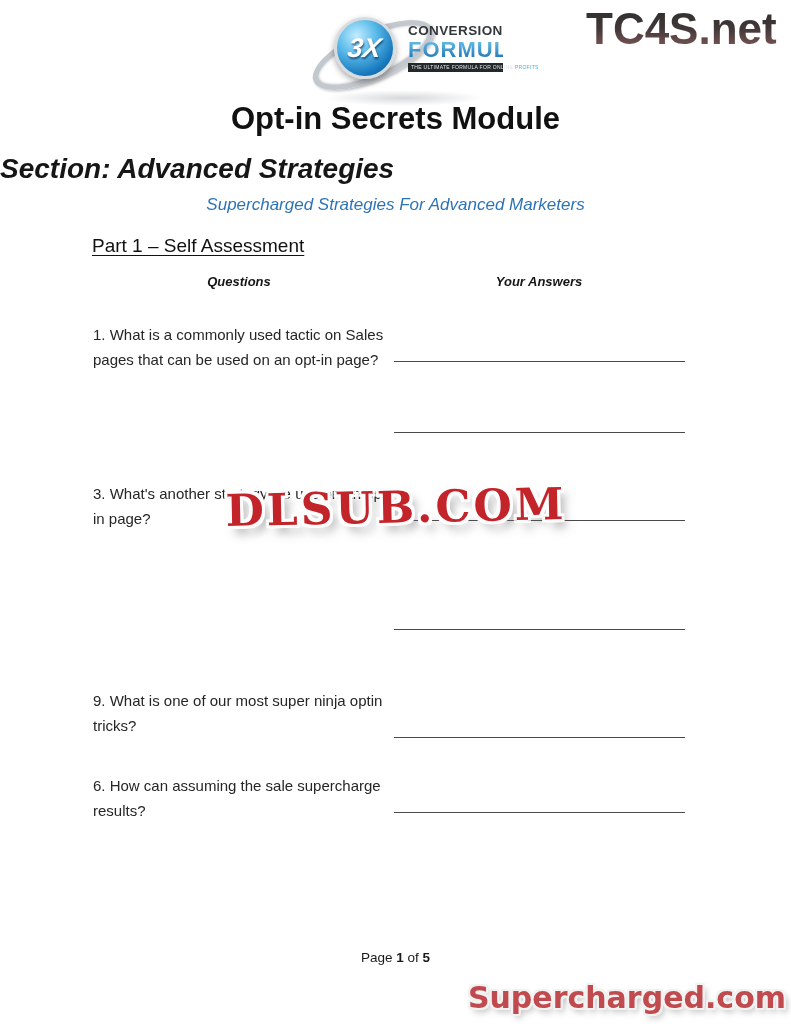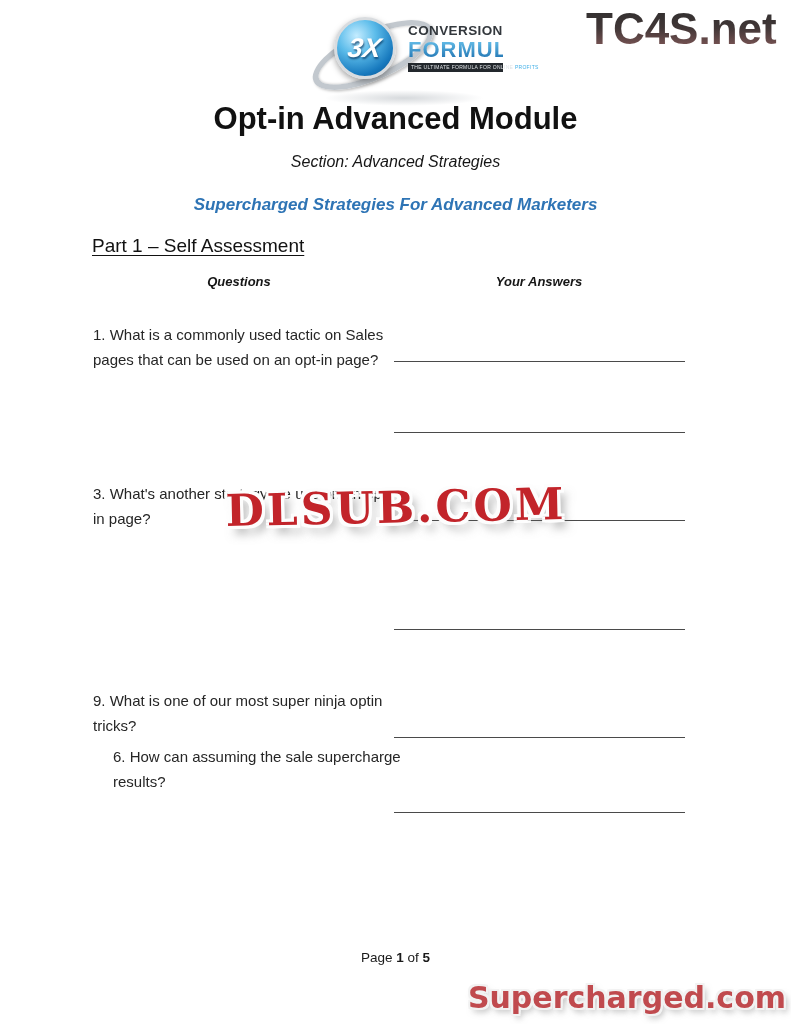--- a/index.html
+++ b/index.html
@@ -54,43 +54,43 @@
     position:absolute; left:324px; top:90px; width:160px; height:16px;
     background:radial-gradient(ellipse at center, rgba(120,130,140,.30), rgba(255,255,255,0) 70%);
   }
 
   
   .doc-title {
     position:absolute; left:0; top:101px; width:100%; text-align:center;
     font-weight:bold; font-size:31px; color:#111;
   }
   .doc-section {
-    position:absolute; left:0; top:153px; width:100%; text-align:center;
-    font-weight:normal; font-style:italic; font-size:16px; color:#161616;
+    position:absolute; left:0; top:153px; width:100%; text-align:left;
+    font-weight:bold; font-style:italic; font-size:28px; color:#161616;
   }
   .doc-subtitle {
     position:absolute; left:0; top:195px; width:100%; text-align:center;
-    font-weight:bold; font-style:italic; font-size:17px;
+    font-weight:normal; font-style:italic; font-size:17px;
   }
   .part-heading {
     position:absolute; left:92px; top:235px;
     font-size:19px; color:#111; text-decoration:underline;
     text-underline-offset:3px;
   }
   .col-header { position:absolute; top:274px; font-weight:bold; font-style:italic; font-size:13px; color:#161616; text-align:center; }
   .col-header.q { left:93px;  width:292px; }
   .col-header.a { left:393px; width:292px; }
 
   
   .question {
     position:absolute; left:93px; width:306px;
     font-size:15px; line-height:25px; color:#262626;
   }
   .q1 { top:322px; } .q2 { top:411px; } .q3 { top:481px; }
-  .q4 { top:608px; } .q5 { top:688px; } .q6 { top:744px;margin-left:20px; }
+  .q4 { top:608px; } .q5 { top:688px; } .q6 { top:773px; }
   .answer-line {
     position:absolute; left:394px; width:291px; height:0;
     border-bottom:1.5px solid #4a4a4a;
   }
   .a1 { top:361px; } .a2 { top:432px; } .a3 { top:520px; }
   .a4 { top:629px; } .a5 { top:737px; } .a6 { top:812px; }
 
   
   .wm-center {
     position:absolute; left:50%; top:507px;
@@ -138,21 +138,21 @@
       <span class="logo-badge-text">3X</span>
     </div>
     <div class="logo-text">
       <div class="logo-name1">CONVERSION</div>
       <div class="logo-name2">FORMULA</div>
       <div class="logo-tagline"><span>THE ULTIMATE FORMULA FOR ONLINE </span><span class="hl">PROFITS</span></div>
     </div>
   </div>
   <div class="logo-reflection"></div>
 
-  <div class="doc-title">Opt-in Advanced Module</div>
+  <div class="doc-title">Opt-in Secrets Module</div>
   <div class="doc-section">Section: Advanced Strategies</div>
   <div class="doc-subtitle" style="color:#2E74B5;">Supercharged Strategies For Advanced Marketers</div>
   <div class="part-heading">Part 1 – Self Assessment</div>
 
   <div class="col-header a">Your Answers</div>
   <div class="col-header q">Questions</div>
 
   <div class="question q1">1. What is a commonly used tactic on Sales pages that can be used on an opt-in page?</div>
   <div class="answer-line a1"></div>
 

